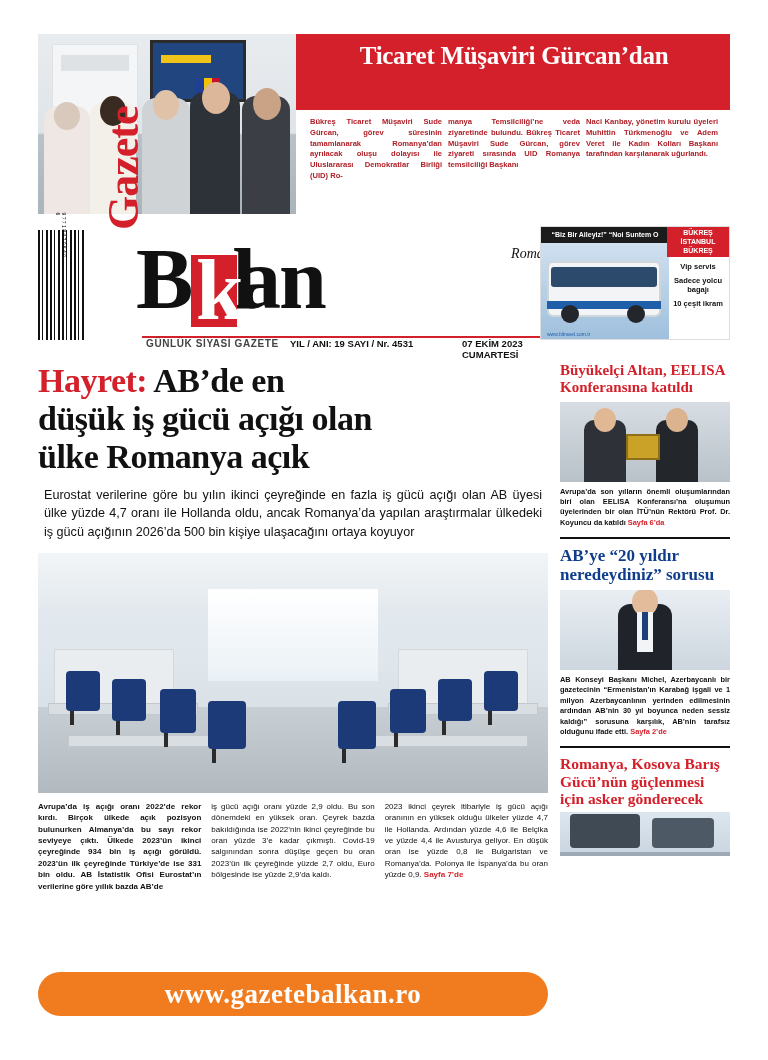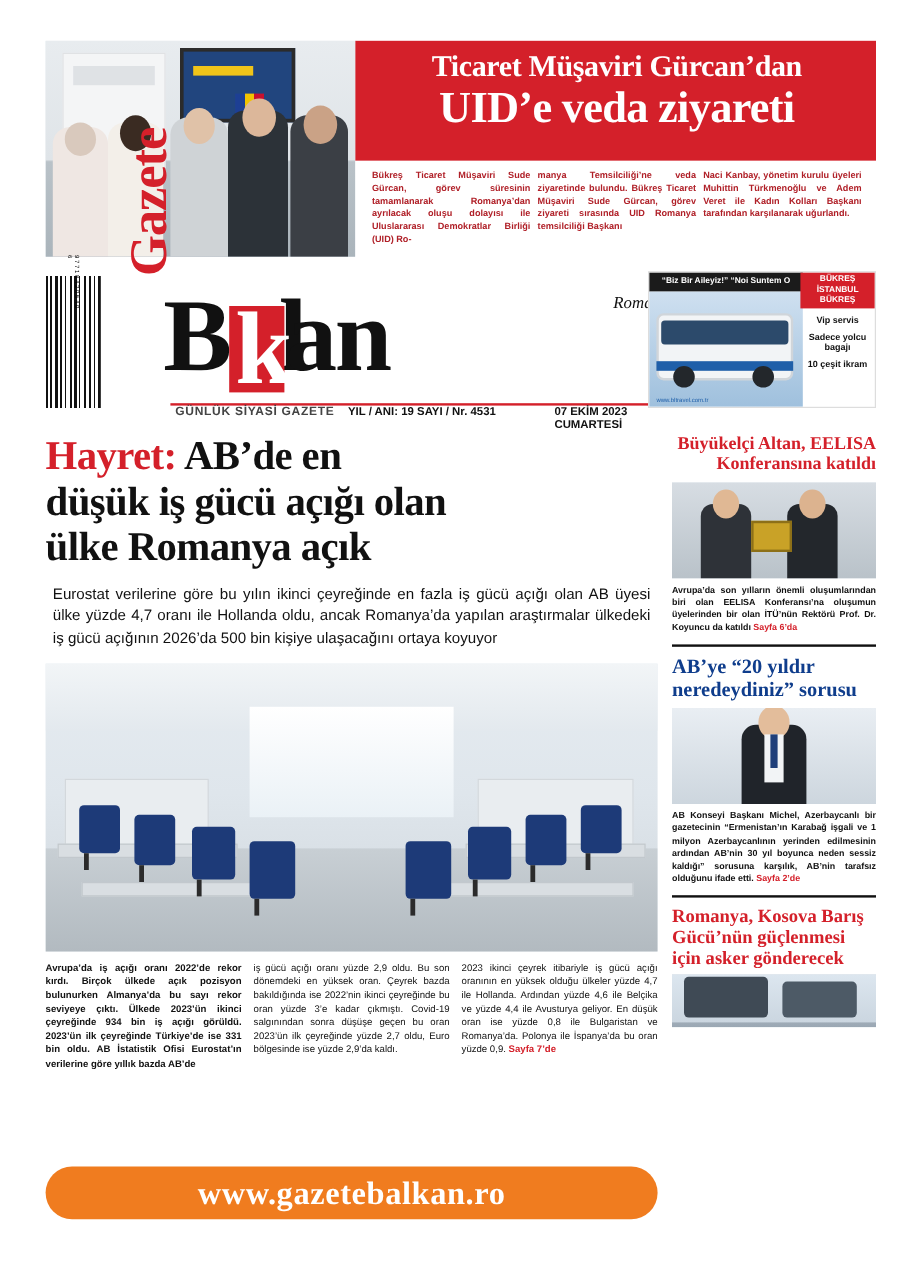--- a/index.html
+++ b/index.html
@@ -34,21 +34,21 @@
   .p2 .hd{position:absolute;left:10px;top:-6px;width:26px;height:30px;border-radius:50%;background:#3a2b22;}
   .p3{left:104px;bottom:0;width:48px;height:116px;background:#cfd3d6;}
   .p3 .hd{position:absolute;left:11px;top:-8px;width:26px;height:30px;border-radius:50%;background:#e0c2a8;}
   .p4{left:152px;bottom:0;width:50px;height:122px;background:#2c3238;}
   .p4 .hd{position:absolute;left:12px;top:-10px;width:28px;height:32px;border-radius:50%;background:#dcb79a;}
   .p5{left:204px;bottom:0;width:48px;height:118px;background:#3b3f45;}
   .p5 .hd{position:absolute;left:11px;top:-8px;width:28px;height:32px;border-radius:50%;background:#caa286;}
 
   .banner-right { flex:1; display:flex; flex-direction:column; }
   .banner-head {
-    background:#d4202a; color:#fff; padding:8px 12px 10px 14px; height:100px;
+    background:#d4202a; color:#fff; padding:8px 12px 10px 14px; height:76px;
   }
   .banner-head .l1 {
     font-family:"Liberation Serif", serif; font-weight:700; font-size:25px;
     letter-spacing:-0.3px; line-height:1.1; text-align:center;
   }
   .banner-head .l2 {
     font-family:"Liberation Serif", serif; font-weight:700; font-size:37px;
     letter-spacing:-0.6px; line-height:1.05; text-align:center; margin-top:2px;
   }
   .banner-cols { display:flex; gap:6px; padding:7px 12px 0 14px; background:#fff; flex:1;}
@@ -122,21 +122,21 @@
   .web-bar {
     position:absolute; left:38px; top:972px; width:510px; height:44px;
     background:#f07c1f; border-radius:22px; display:flex; align-items:center; justify-content:center;
   }
   .web-bar span { font-family:"Liberation Serif", serif; font-weight:700; font-size:27px; color:#fff; letter-spacing:0.5px;}
 
   
   .rail { position:absolute; left:560px; top:362px; width:170px; }
   .rail-head {
     font-family:"Liberation Serif", serif; font-weight:700; color:#d4202a;
-    font-size:15px; line-height:1.12; text-align:right;
+    font-size:15px; line-height:1.12; text-align:left;
   }
   .rail-head.blue { color:#0f3d8c; font-size:17px; text-align:left; }
   .rail-head.red-l { text-align:left; font-size:15.5px; }
   .rail-photo { margin-top:6px; width:170px; height:80px; position:relative; overflow:hidden; background:#dde3e9;}
   .rail-text { margin-top:5px; font-size:7.4px; line-height:1.4; text-align:justify; color:#111; font-weight:700;}
   .rail-text .pg { color:#d4202a; }
   .rail-rule { height:2px; background:#111; margin:9px 0 7px; }
 
   .r1-bg{position:absolute;inset:0;background:linear-gradient(#d7dde3,#b9c2c9);}
   .r1-a{position:absolute;left:24px;bottom:0;width:42px;height:62px;background:#2e3238;border-radius:10px 10px 0 0;}
@@ -179,21 +179,20 @@
       <div class="bp-p p4">
           <div class="hd"></div>
         </div>
       <div class="bp-p p5">
           <div class="hd"></div>
         </div>
     </div>
     <div class="banner-right">
       <div class="banner-head">
         <div class="l1">Ticaret Müşaviri Gürcan’dan</div>
-        <div class="l2">UID’e veda ziyareti</div>
       </div>
       <div class="banner-cols">
         <div class="banner-col">Bükreş Ticaret Müşaviri Sude Gürcan, görev süresinin tamamlanarak Romanya’dan ayrılacak oluşu dolayısı ile Uluslararası Demokratlar Birliği (UID) Ro-</div>
         <div class="banner-col">manya Temsilciliği’ne veda ziyaretinde bulundu. Bükreş Ticaret Müşaviri Sude Gürcan, görev ziyareti sırasında UID Romanya temsilciliği Başkanı</div>
         <div class="banner-col">Naci Kanbay, yönetim kurulu üyeleri Muhittin Türkmenoğlu ve Adem Veret ile Kadın Kolları Başkanı tarafından karşılanarak uğurlandı.</div>
       </div>
     </div>
   </div>
 
   <div class="masthead">

